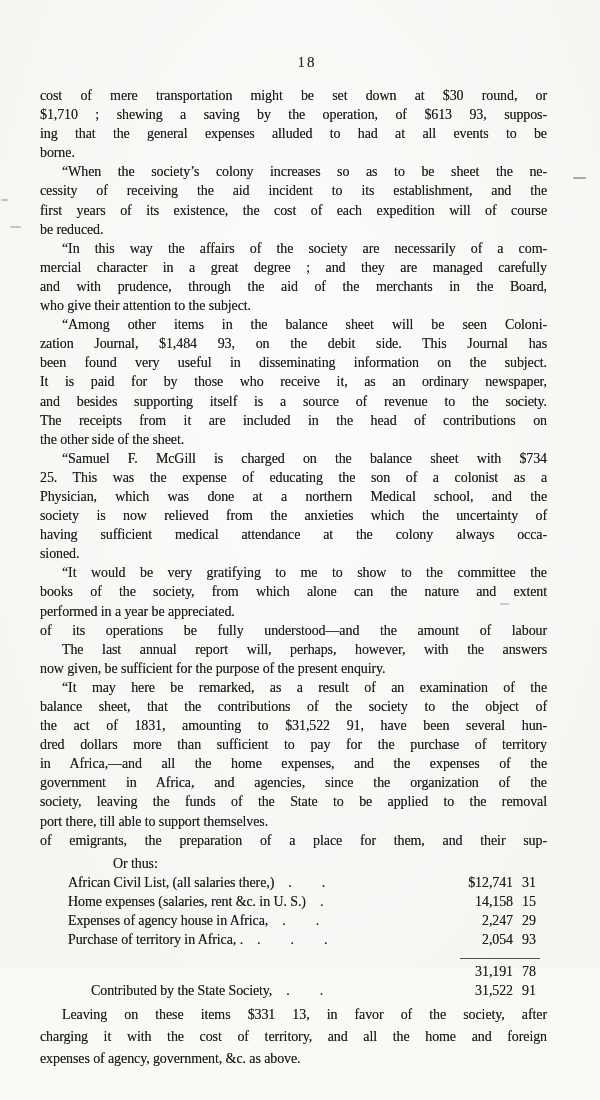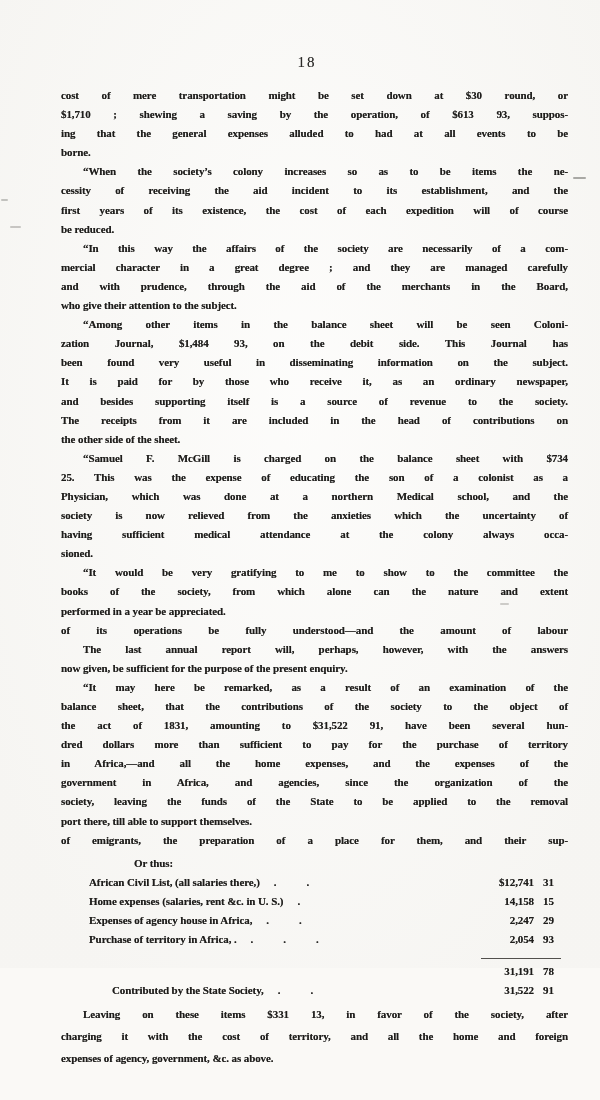--- a/index.html
+++ b/index.html
@@ -14,24 +14,23 @@
     background:
       radial-gradient(ellipse at 50% 40%, rgba(255,255,255,0.55), rgba(0,0,0,0.015) 85%),
       var(--paper, #faf9f6);
   }
   .page-number {
     position: absolute; top: 54px; left: 0; width: 614px;
     text-align: center; font-size: 15px; letter-spacing: 2px;
     color: #2c2b29; text-shadow: 0 0 0.6px rgba(40,40,40,0.55);
   }
   .textblock {
-    position: absolute; left: 61px; top: 86px; width: 507px;
-    font-size: 11px; letter-spacing: -0.1px;
+    position: absolute; left: 40px; top: 86px; width: 507px;
+    font-size: 14px; letter-spacing: -0.1px;
     text-shadow: 0 0 0.55px rgba(30,30,28,0.6);
-    font-weight: bold;
   }
   .jline {
     line-height: 19.1px; height: 19.1px;
     text-align: justify; text-align-last: justify; text-justify: inter-word;
     white-space: nowrap; overflow: visible;
   }
   .jline.last { text-align-last: left; }
   .para.indent .jline:first-child { text-indent: 22px; }
   .or-thus { line-height: 19.1px; height: 19.1px; margin-top: 4px; padding-left: 73px; }
   .acct-row {
@@ -65,21 +64,21 @@
   <div class="textblock">
 
     <div class="para">
       <div class="jline">cost of mere transportation might be set down at $30 round, or</div>
       <div class="jline">$1,710 ; shewing a saving by the operation, of $613 93, suppos-</div>
       <div class="jline">ing that the general expenses alluded to had at all events to be</div>
       <div class="jline last">borne.</div>
     </div>
 
     <div class="para indent">
-      <div class="jline">“When the society’s colony increases so as to be items the ne-</div>
+      <div class="jline">“When the society’s colony increases so as to be sheet the ne-</div>
       <div class="jline">cessity of receiving the aid incident to its establishment, and the</div>
       <div class="jline">first years of its existence, the cost of each expedition will of course</div>
       <div class="jline last">be reduced.</div>
     </div>
 
     <div class="para indent">
       <div class="jline">“In this way the affairs of the society are necessarily of a com-</div>
       <div class="jline">mercial character in a great degree ; and they are managed carefully</div>
       <div class="jline">and with prudence, through the aid of the merchants in the Board,</div>
       <div class="jline last">who give their attention to the subject.</div>

